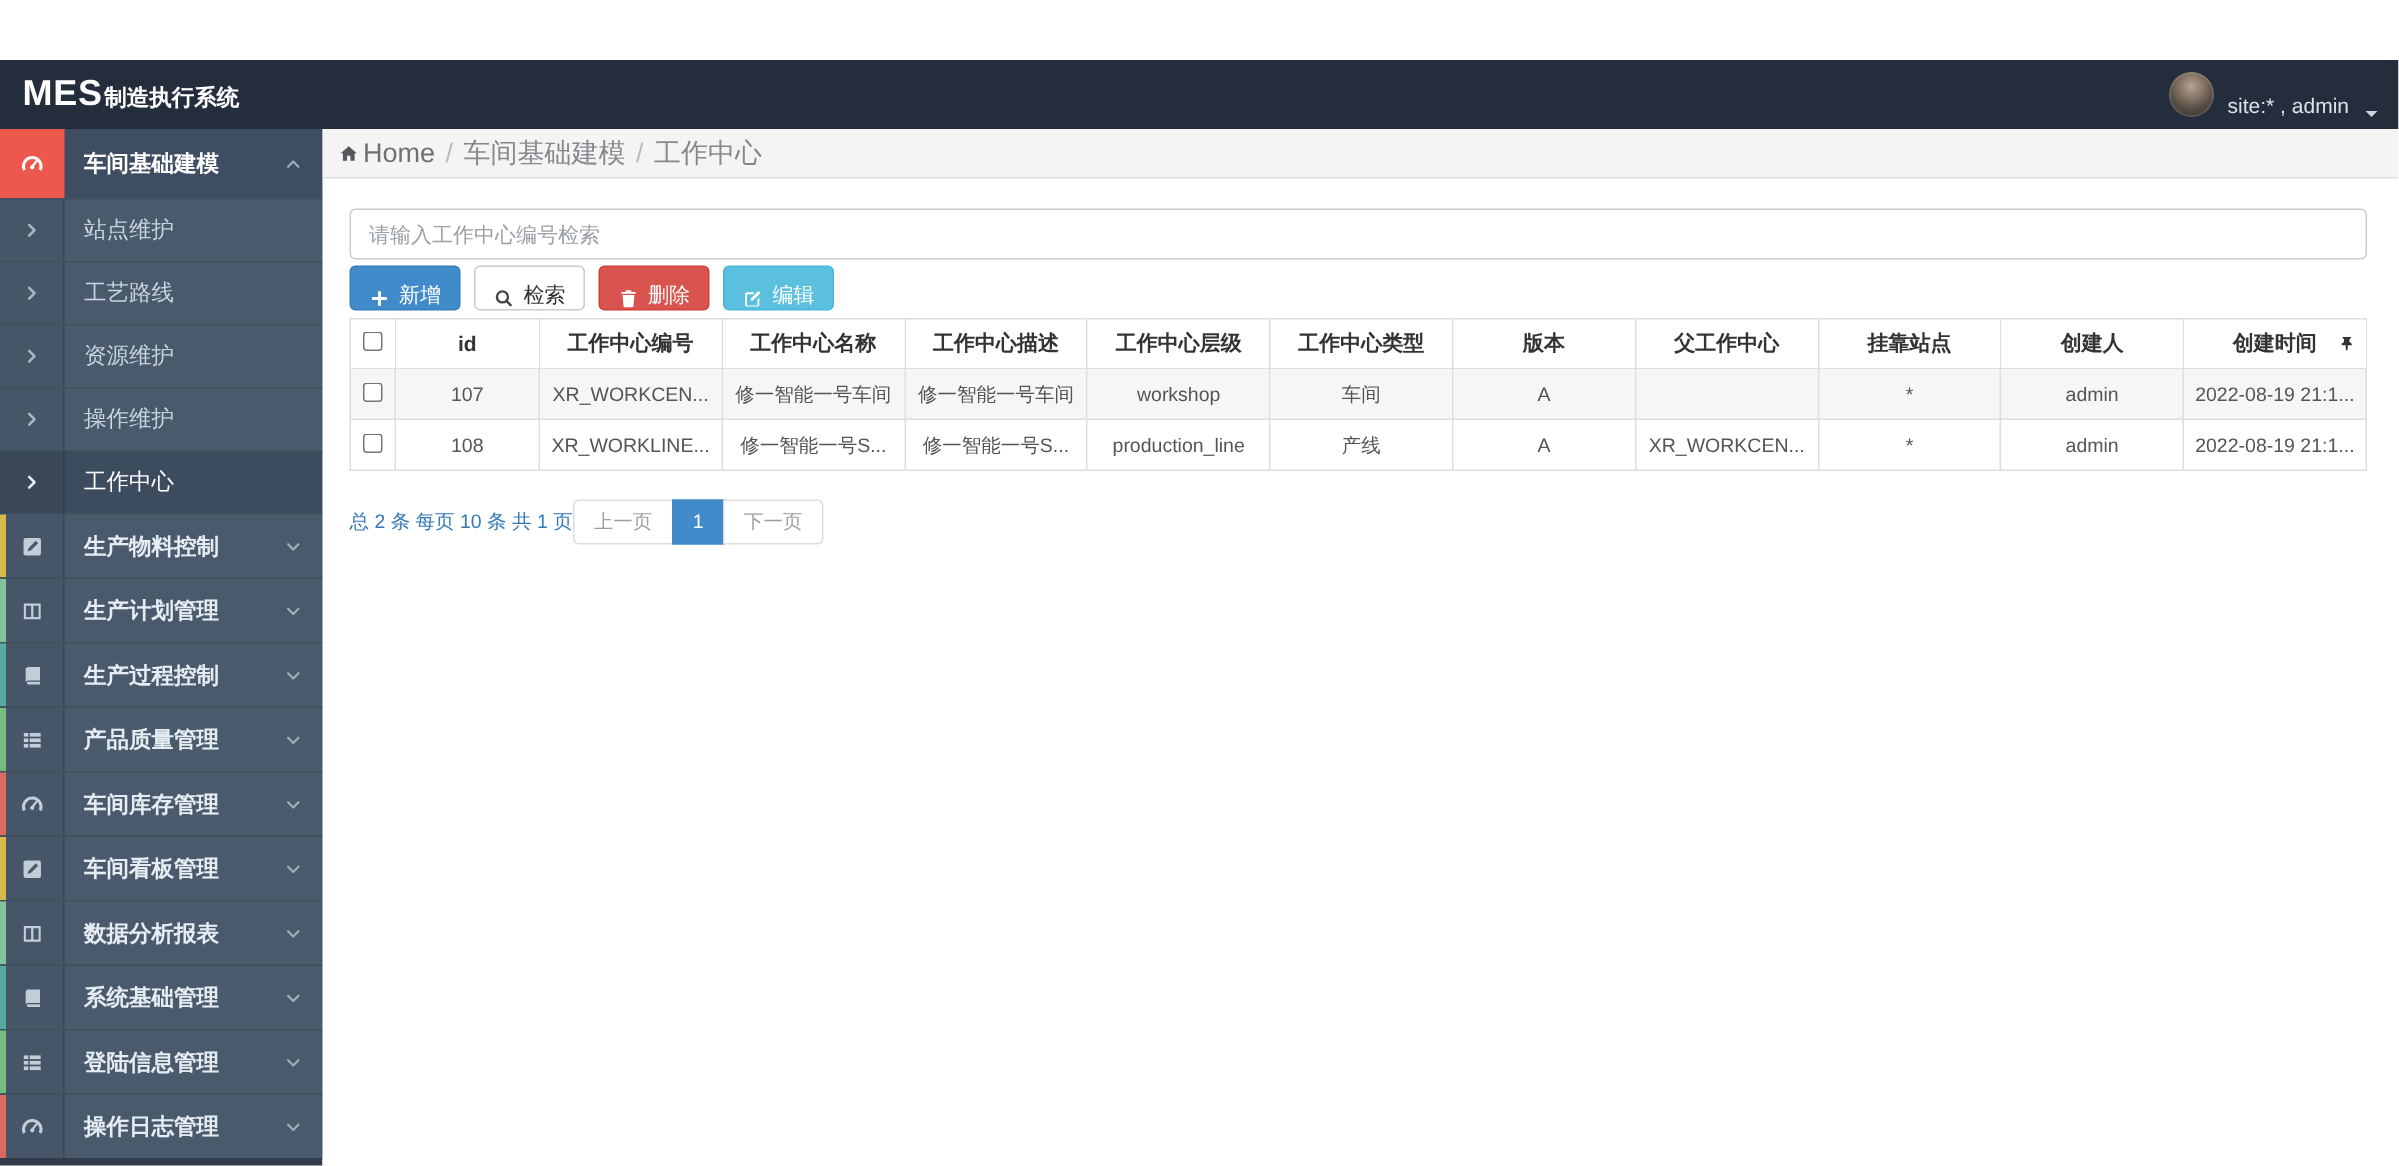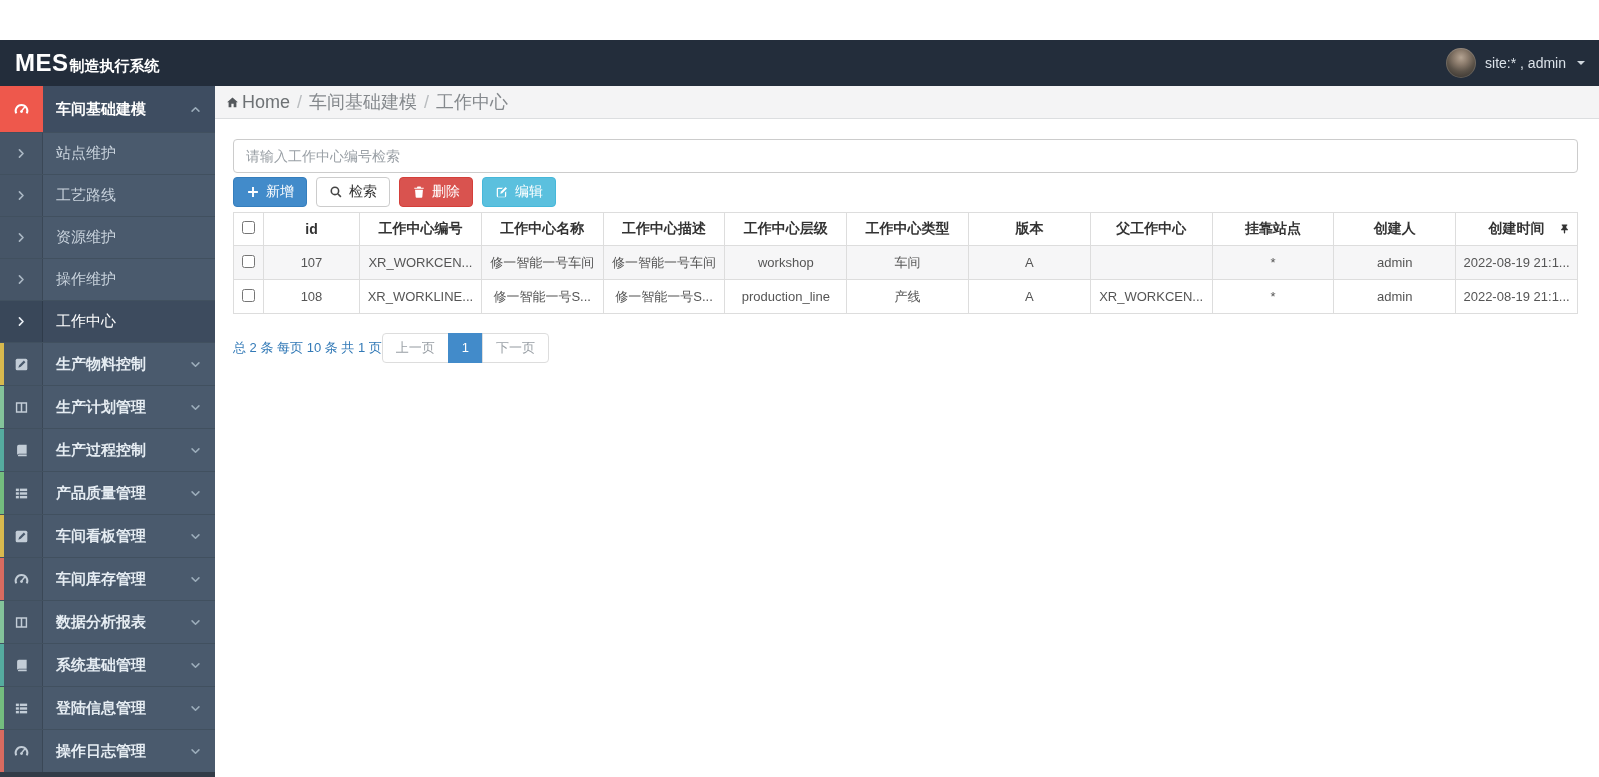--- a/index.html
+++ b/index.html
@@ -5,21 +5,21 @@
   * { margin:0; padding:0; box-sizing:border-box; }
   html,body { width:1599px; height:777px; overflow:hidden; }
   body { font-family:"Liberation Sans","DejaVu Sans",sans-serif; background:#fff; }
   .app { width:1599px; height:777px; display:flex; flex-direction:column; overflow:hidden;margin-top:40px; }
 
   
   .topbar { height:46px; flex:none; background:#232d3b; display:flex; align-items:center; justify-content:space-between; padding:0 14px 0 15px; }
   .brand { display:flex; align-items:baseline; color:#fff; cursor:pointer; }
   .brand-mes { font-size:24px; font-weight:bold; letter-spacing:0.5px; }
   .brand-suffix { font-size:15px; font-weight:bold; margin-left:1px; }
-  .user { display:flex; align-items:center; gap:9px; color:#dbe2e9; font-size:14px; cursor:pointer; }
+  .user { display:flex; align-items:flex-end; gap:9px; color:#dbe2e9; font-size:14px; cursor:pointer; }
   .avatar { width:30px; height:30px; border-radius:50%; flex:none;
             background:radial-gradient(circle at 50% 32%, #b5a493 0%, #8b7b6c 28%, #5c5349 55%, #2b2926 100%);
             box-shadow:inset 0 0 0 1px rgba(255,255,255,0.15); }
   .caret-tri { width:0; height:0; border-left:4px solid transparent; border-right:4px solid transparent; border-top:4px solid #cfd6dd; margin-left:2px; }
 
   
   .layout { flex:1; display:flex; min-height:0; }
   .sidebar { width:215px; flex:none; background:#323c48; overflow:hidden; }
 
   .s-item { position:relative; display:flex; align-items:stretch; background:#4a5a6d; border-top:1px solid #41505f; cursor:pointer; }
@@ -52,21 +52,21 @@
   .bc-home-icon svg { width:13px; height:13px; }
   .bc-sep { margin:0 7px; color:#b9bcbf; }
   .bc-item { color:#85898d; cursor:pointer; }
   .bc-item.current { color:#85898d; cursor:default; }
 
   .content-body { padding:20px 21px 0 18px; }
   .search-input { width:100%; height:34px; border:1px solid #ccc; border-radius:4px; padding:6px 12px; font-size:14px; color:#333; outline:none; display:block; font-family:Liberation Sans, sans-serif; }
   .search-input::placeholder { color:#9aa0a6; }
 
   .btn-row { display:flex; gap:9px; margin-top:4px; }
-  .btn { height:30px; padding:0 12px; border-radius:4px; font-size:14px; display:inline-flex; align-items:center; gap:6px; cursor:pointer; border:1px solid transparent; font-family:inherit; }
+  .btn { height:30px; padding:0 12px; border-radius:4px; font-size:14px; display:inline-flex; align-items:flex-end; gap:6px; cursor:pointer; border:1px solid transparent; font-family:inherit; }
   .btn svg { width:14px; height:14px; }
   .btn-primary { background:#428bca; border-color:#357ebd; color:#fff; }
   .btn-default { background:#fff; border-color:#ccc; color:#333; }
   .btn-default svg { color:#444; }
   .btn-danger { background:#d9534f; border-color:#d43f3a; color:#fff; }
   .btn-info { background:#5bc0de; border-color:#46b8da; color:#fff; }
 
   .table-wrap { margin-top:5px; }
   table.grid { width:100%; border-collapse:collapse; table-layout:fixed; }
   table.grid th, table.grid td { border:1px solid #ddd; text-align:center; overflow:hidden; white-space:nowrap; }
@@ -219,46 +219,46 @@
               </svg>
             </span>
             <span class="s-label">产品质量管理</span>
             <span class="s-caret">
               <svg viewBox="0 0 16 16" fill="none" stroke="currentColor" stroke-width="2.2" stroke-linecap="round" stroke-linejoin="round">
                 <path d="M3 5.6 8 10.6l5-5"></path>
               </svg>
             </span>
           </div>
           <div class="s-item group">
-            <span class="s-strip" style="background:#d8b94e"></span>
-            <span class="s-icon">
-              <svg viewBox="0 0 16 16">
-                <rect x="1.8" y="1.8" width="12.4" height="12.4" rx="1.6" fill="currentColor"></rect>
-                <path d="M4.6 11.4l.9-2.6 5-5 1.7 1.7-5 5-2.6.9z" fill="#4a5a6d"></path>
-              </svg>
-            </span>
-            <span class="s-label">车间看板管理</span>
-            <span class="s-caret">
-              <svg viewBox="0 0 16 16" fill="none" stroke="currentColor" stroke-width="2.2" stroke-linecap="round" stroke-linejoin="round">
-                <path d="M3 5.6 8 10.6l5-5"></path>
-              </svg>
-            </span>
-          </div>
-          <div class="s-item group">
             <span class="s-strip" style="background:#d96b60"></span>
             <span class="s-icon">
               <svg viewBox="0 0 16 16">
                 <g fill="none" stroke="currentColor">
                   <path d="M2.4 12.1a6.2 6.2 0 1 1 11.2 0" stroke-width="2.2"></path>
                   <path d="M8 9.6 11.7 5" stroke-width="1.5"></path>
                 </g>
                 <circle cx="8" cy="10.2" r="1.5" fill="currentColor"></circle>
               </svg>
             </span>
             <span class="s-label">车间库存管理</span>
+            <span class="s-caret">
+              <svg viewBox="0 0 16 16" fill="none" stroke="currentColor" stroke-width="2.2" stroke-linecap="round" stroke-linejoin="round">
+                <path d="M3 5.6 8 10.6l5-5"></path>
+              </svg>
+            </span>
+          </div>
+          <div class="s-item group">
+            <span class="s-strip" style="background:#d8b94e"></span>
+            <span class="s-icon">
+              <svg viewBox="0 0 16 16">
+                <rect x="1.8" y="1.8" width="12.4" height="12.4" rx="1.6" fill="currentColor"></rect>
+                <path d="M4.6 11.4l.9-2.6 5-5 1.7 1.7-5 5-2.6.9z" fill="#4a5a6d"></path>
+              </svg>
+            </span>
+            <span class="s-label">车间看板管理</span>
             <span class="s-caret">
               <svg viewBox="0 0 16 16" fill="none" stroke="currentColor" stroke-width="2.2" stroke-linecap="round" stroke-linejoin="round">
                 <path d="M3 5.6 8 10.6l5-5"></path>
               </svg>
             </span>
           </div>
           <div class="s-item group">
             <span class="s-strip" style="background:#84c39a"></span>
             <span class="s-icon">
               <svg viewBox="0 0 16 16">

